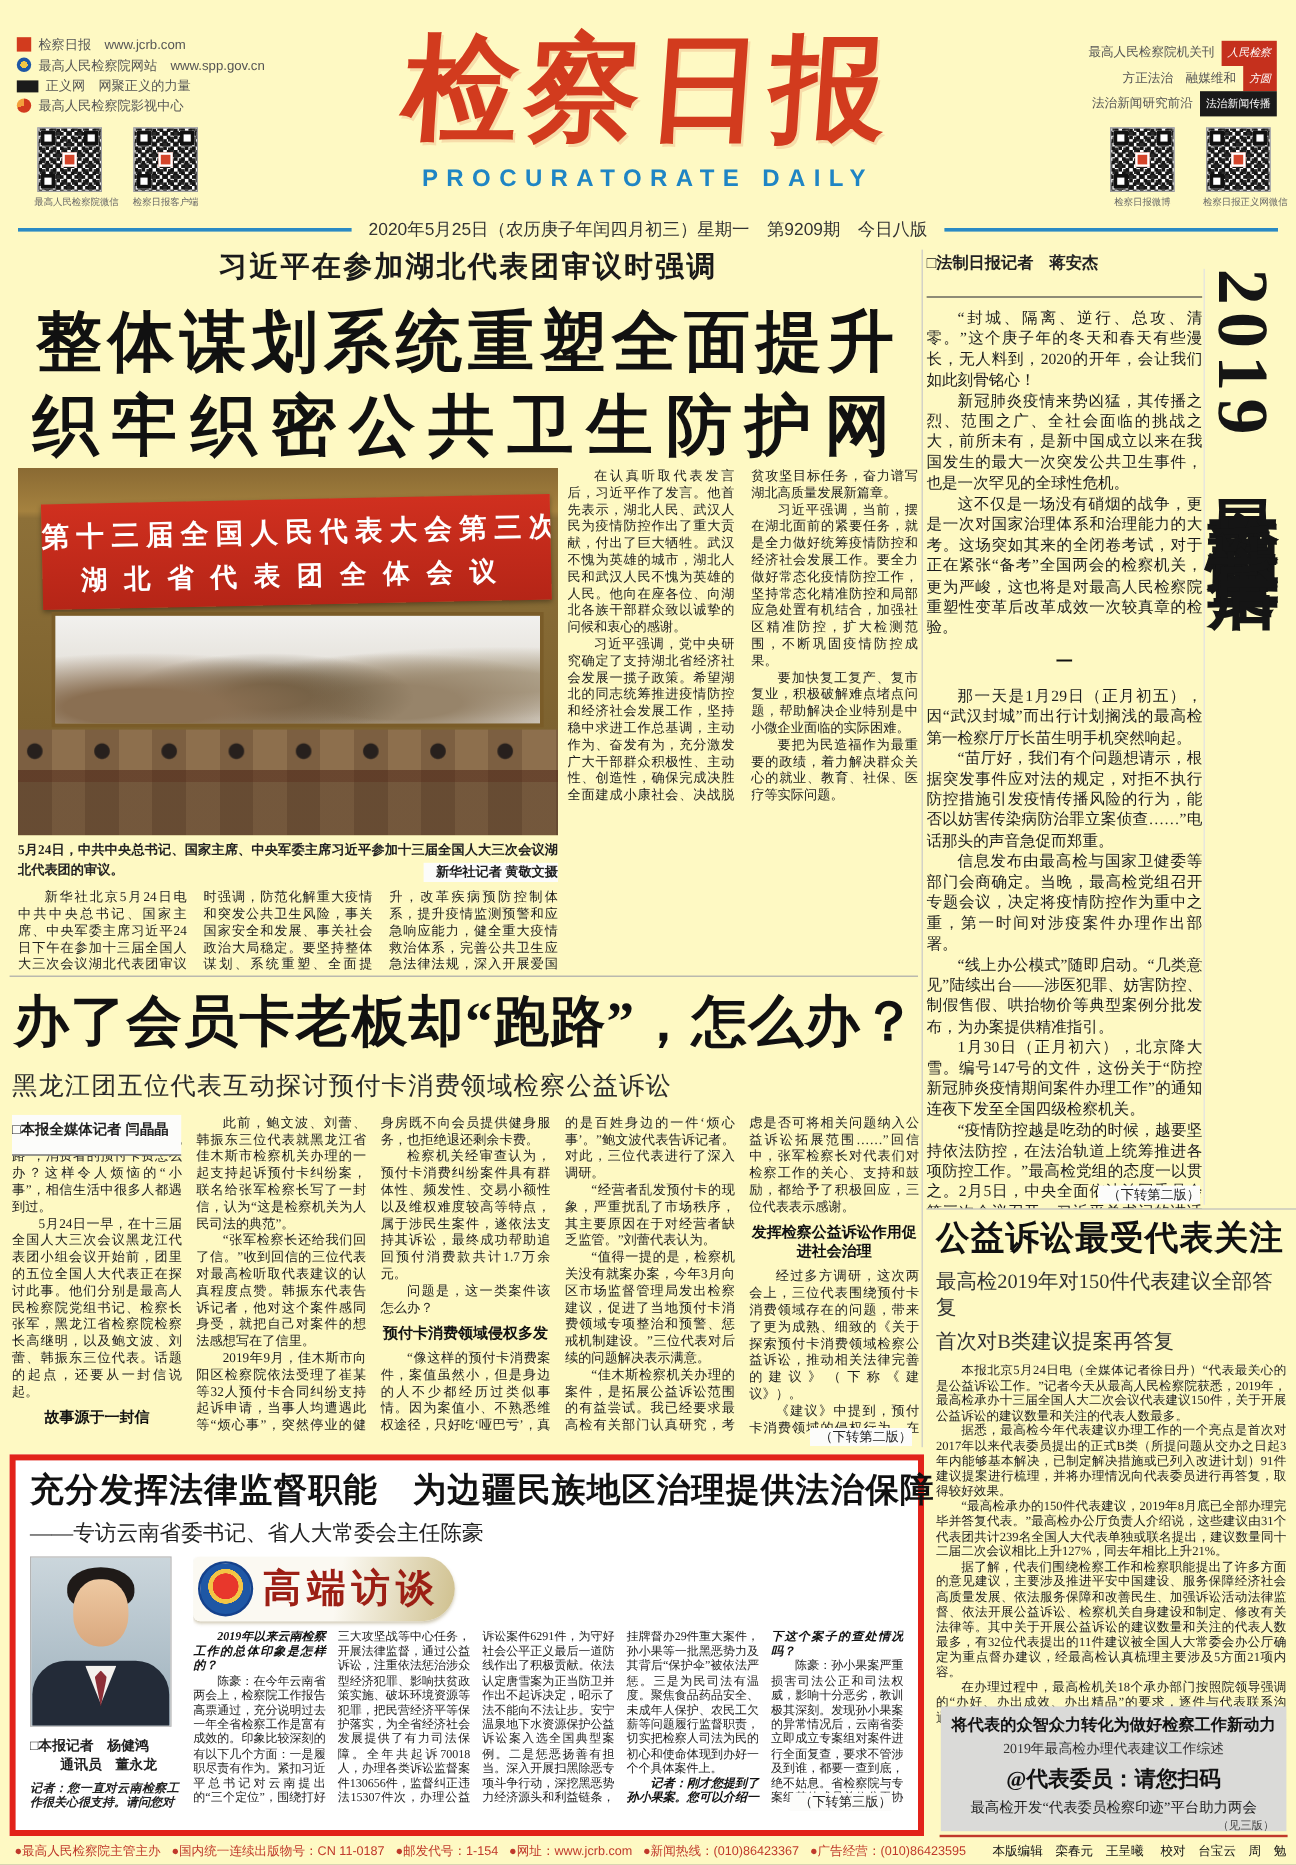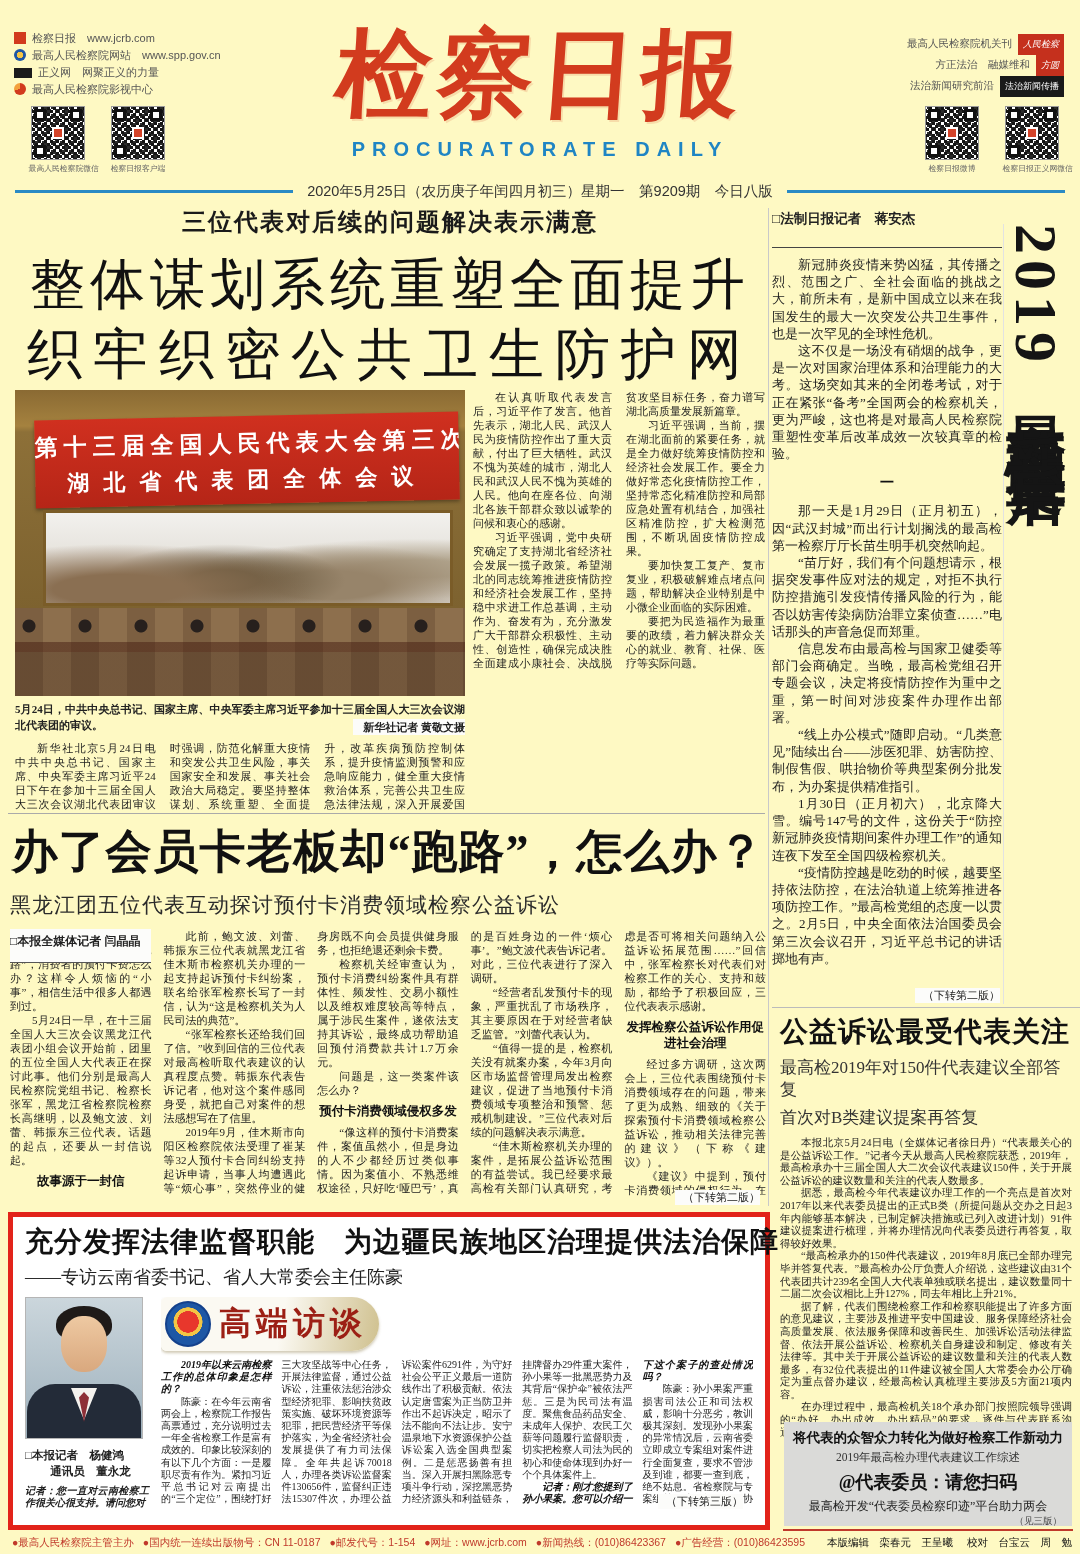--- a/index.html
+++ b/index.html
@@ -32,21 +32,21 @@
 .dl .rule{flex:1;height:3px;background:#2a8ac4}
 .dl .dtext{font-size:14.5px;color:#333;white-space:nowrap}
 .mh-right-lines{position:absolute;right:16px;top:34px;text-align:right;font-size:10.5px;color:#555;line-height:19px}
 .mh-rline{white-space:nowrap}
 .mh-badge{display:inline-block;background:#c5301d;color:#fff;font-size:9px;font-style:italic;padding:1px 5px;margin-left:6px}
 .mh-badge.dark{background:#1a1a1a;font-style:normal}
 
 
 .lead-head{position:absolute;left:15px;top:206px;width:750px;height:180px;text-align:center}
 .kicker{font-size:24px;font-weight:600;color:#1a1a1a;letter-spacing:2px;margin-bottom:12px}
-.h1line{font-family:"Liberation Serif",serif;font-weight:400;font-size:55px;line-height:70px;color:#111;letter-spacing:5px;white-space:nowrap}
+.h1line{font-family:"Liberation Serif",serif;font-weight:700;font-size:55px;line-height:70px;color:#111;letter-spacing:5px;white-space:nowrap}
 .h1line.l2{letter-spacing:11px}
 
 .photo{position:absolute;left:15px;top:390px;width:450px;height:306px;overflow:hidden;background:linear-gradient(180deg,#8a6a33 0,#a5823f 36px,#8d7038 42px,#755b2b 100%)}
 .banner{position:absolute;left:20px;right:6px;top:26px;height:88px;background:linear-gradient(180deg,#d0301f,#b52517);transform:rotate(-1.2deg);color:#fff;text-align:center;overflow:hidden;box-shadow:0 2px 4px rgba(0,0,0,.35)}
 .banner .b1{font-size:23px;font-weight:700;letter-spacing:6px;margin-top:12px;white-space:nowrap}
 .banner .b2{font-size:22px;font-weight:700;letter-spacing:14px;margin-top:6px;white-space:nowrap}
 .painting{position:absolute;left:28px;right:12px;top:120px;height:96px;border:3px solid #7a5c28;background:
  radial-gradient(ellipse at 18% 85%,#8a6f52 0 14%,transparent 42%),
  radial-gradient(ellipse at 44% 75%,#6b5a40 0 11%,transparent 38%),
  radial-gradient(ellipse at 70% 80%,#97846a 0 14%,transparent 40%),
@@ -201,21 +201,21 @@
     </div>
 
     <div class="dl">
       <span class="rule"></span>
       <span class="dtext">2020年5月25日（农历庚子年闰四月初三）星期一　第9209期　今日八版</span>
       <span class="rule"></span>
     </div>
   </div>
 
   <div class="lead-head">
-    <div class="kicker">三位代表对后续的问题解决表示满意</div>
+    <div class="kicker">习近平在参加湖北代表团审议时强调</div>
     <div class="h1line">整体谋划系统重塑全面提升</div>
     <div class="h1line l2">织牢织密公共卫生防护网</div>
   </div>
 
   <div class="photo">
     <div class="banner">
       <div class="b1">第十三届全国人民代表大会第三次会议</div>
       <div class="b2">湖北省代表团全体会议</div>
     </div>
     <div class="painting"></div>
@@ -236,20 +236,21 @@
       <p class="fp">习近平强调，当前，摆在湖北面前的紧要任务，就是全力做好统筹疫情防控和经济社会发展工作。要全力做好常态化疫情防控工作，坚持常态化精准防控和局部应急处置有机结合，加强社区精准防控，扩大检测范围，不断巩固疫情防控成果。</p>
       <p class="fp">要加快复工复产、复市复业，积极破解难点堵点问题，帮助解决企业特别是中小微企业面临的实际困难。</p>
       <p class="fp">要把为民造福作为最重要的政绩，着力解决群众关心的就业、教育、社保、医疗等实际问题。</p>
     </div>
 
   <div class="vrule1"></div>
   <div class="vrule2"></div>
   <div class="reform">
     <div class="reform-byline">□法制日报记者　蒋安杰</div>
     <div class="flowbox">
+        <p class="fp">“封城、隔离、逆行、总攻、清零。”这个庚子年的冬天和春天有些漫长，无人料到，2020的开年，会让我们如此刻骨铭心！</p>
         <p class="fp">新冠肺炎疫情来势凶猛，其传播之烈、范围之广、全社会面临的挑战之大，前所未有，是新中国成立以来在我国发生的最大一次突发公共卫生事件，也是一次罕见的全球性危机。</p>
         <p class="fp">这不仅是一场没有硝烟的战争，更是一次对国家治理体系和治理能力的大考。这场突如其来的全闭卷考试，对于正在紧张“备考”全国两会的检察机关，更为严峻，这也将是对最高人民检察院重塑性变革后改革成效一次较真章的检验。</p>
         <div class="fh">一</div>
         <p class="fp">那一天是1月29日（正月初五），因“武汉封城”而出行计划搁浅的最高检第一检察厅厅长苗生明手机突然响起。</p>
         <p class="fp">“苗厅好，我们有个问题想请示，根据突发事件应对法的规定，对拒不执行防控措施引发疫情传播风险的行为，能否以妨害传染病防治罪立案侦查……”电话那头的声音急促而郑重。</p>
         <p class="fp">信息发布由最高检与国家卫健委等部门会商确定。当晚，最高检党组召开专题会议，决定将疫情防控作为重中之重，第一时间对涉疫案件办理作出部署。</p>
         <p class="fp">“线上办公模式”随即启动。“几类意见”陆续出台——涉医犯罪、妨害防控、制假售假、哄抬物价等典型案例分批发布，为办案提供精准指引。</p>
         <p class="fp">1月30日（正月初六），北京降大雪。编号147号的文件，这份关于“防控新冠肺炎疫情期间案件办理工作”的通知连夜下发至全国四级检察机关。</p>
         <p class="fp">“疫情防控越是吃劲的时候，越要坚持依法防控，在法治轨道上统筹推进各项防控工作。”最高检党组的态度一以贯之。2月5日，中央全面依法治国委员会第三次会议召开，习近平总书记的讲话掷地有声。</p>
       </div>

